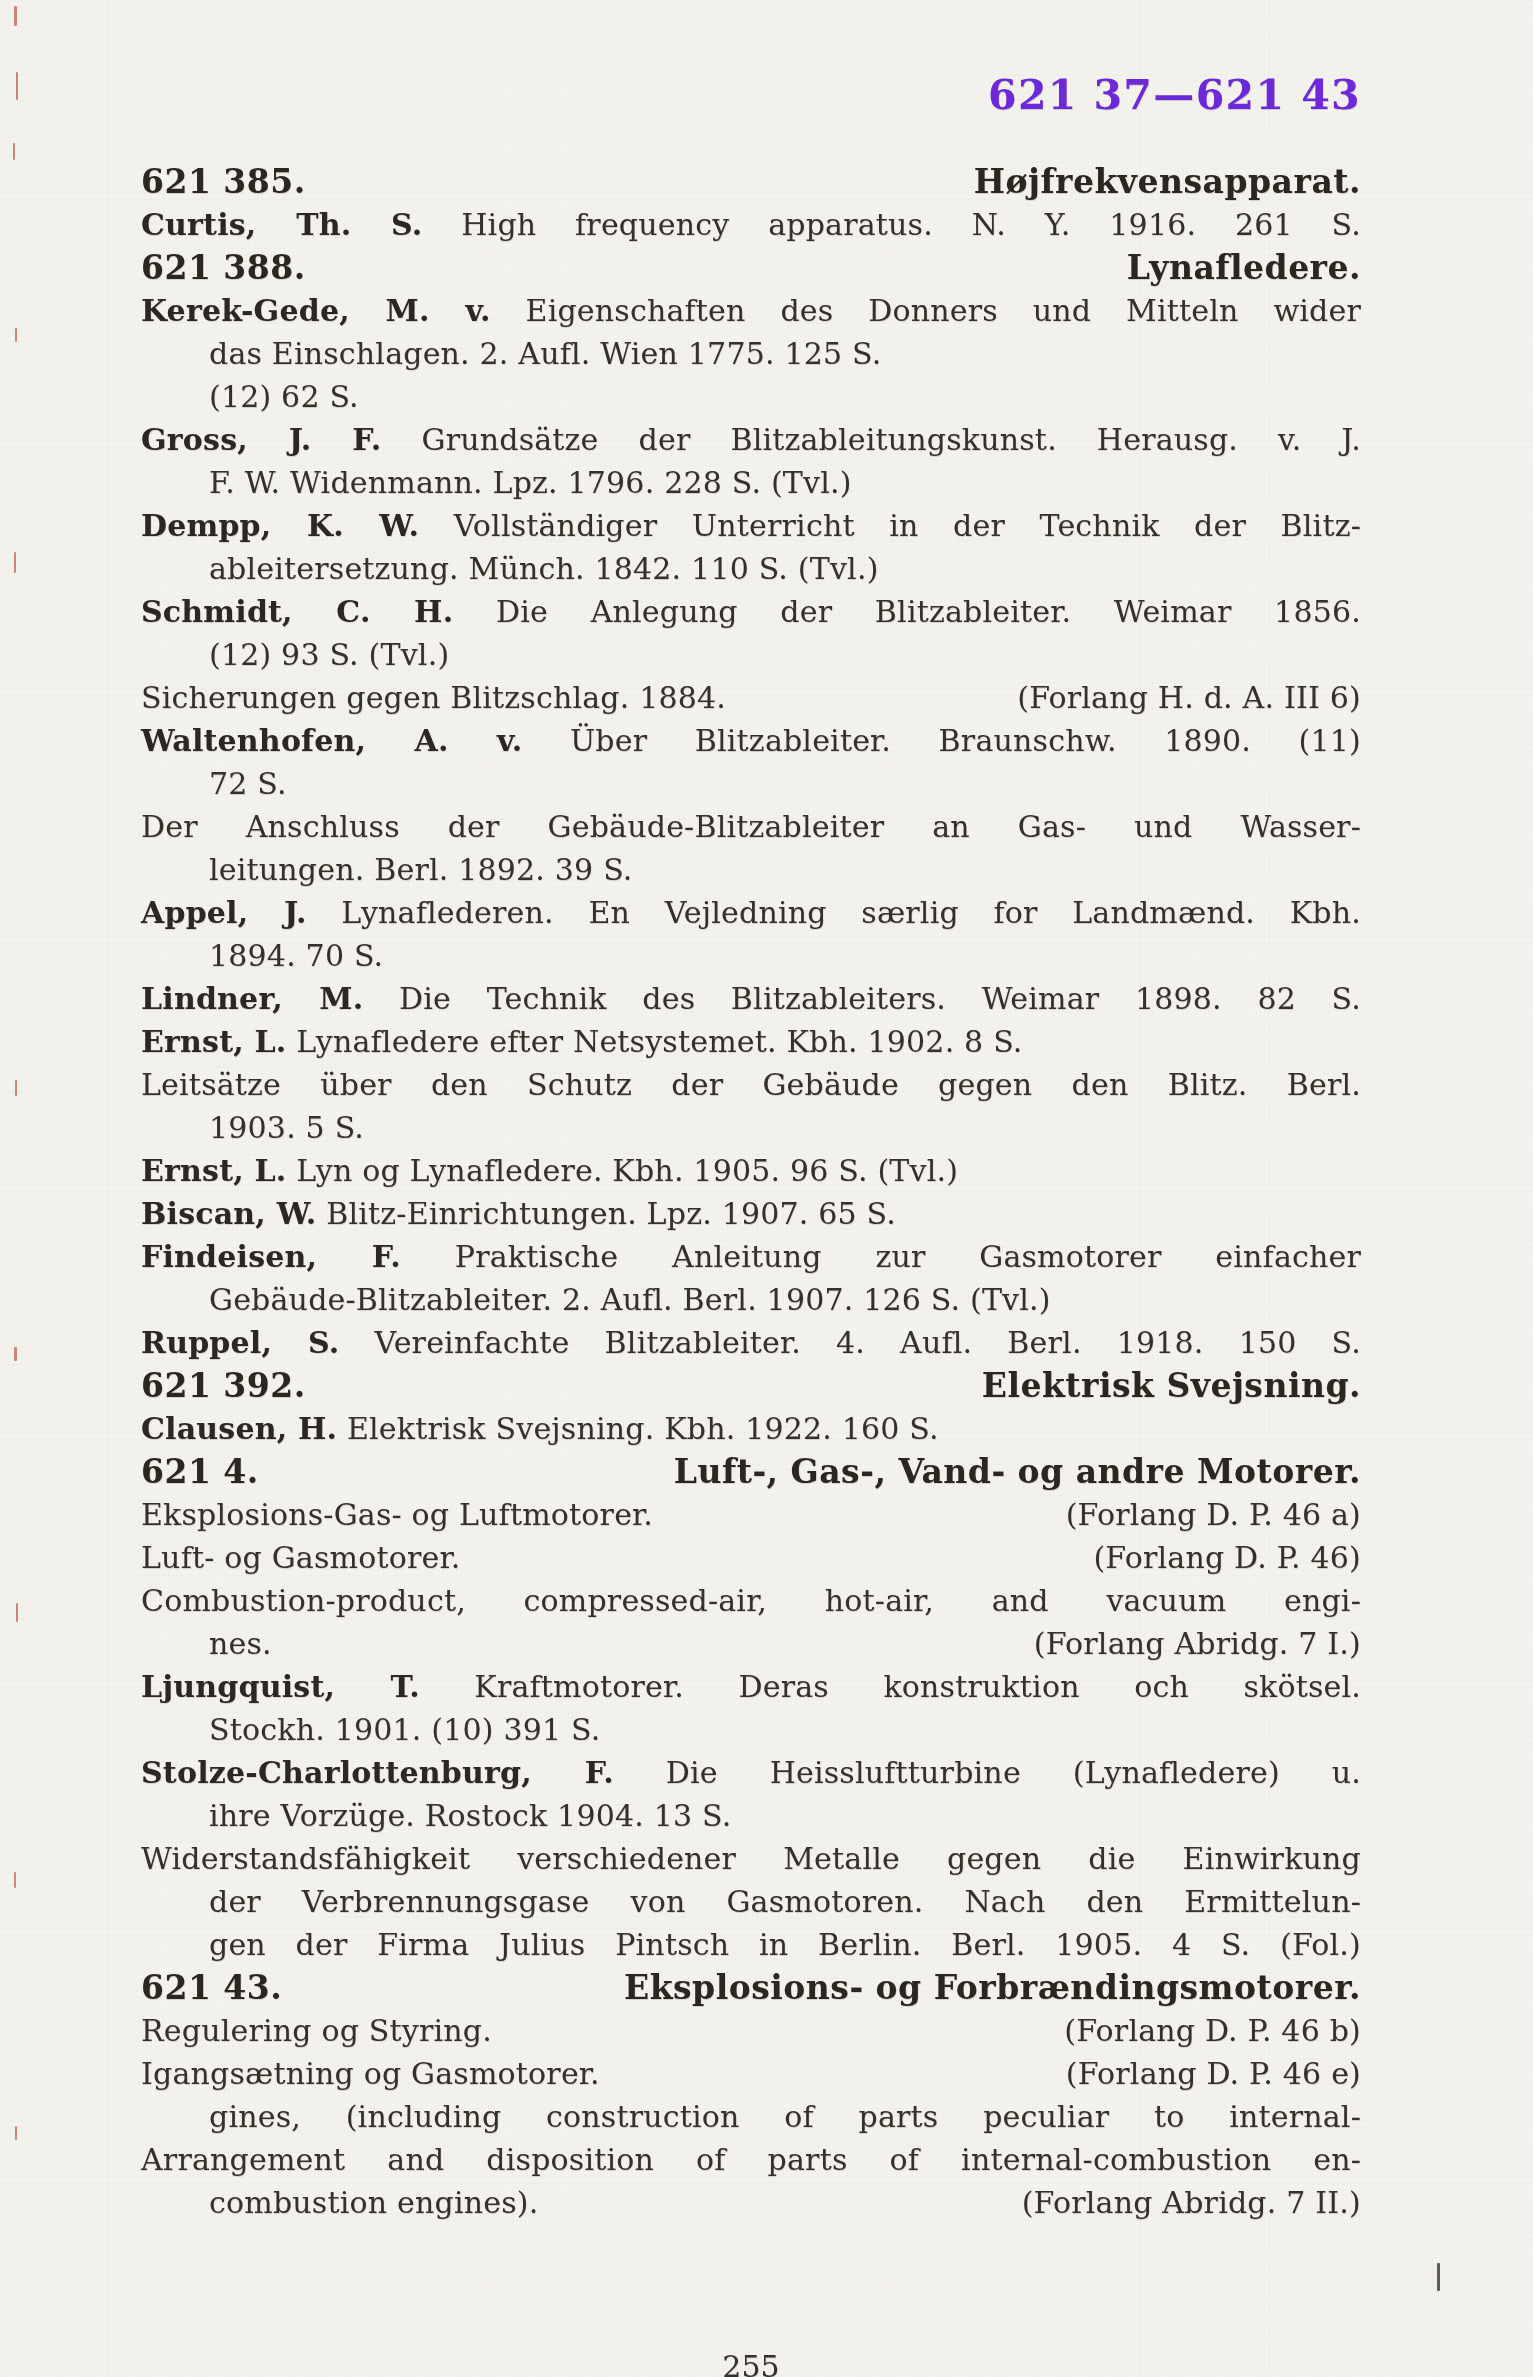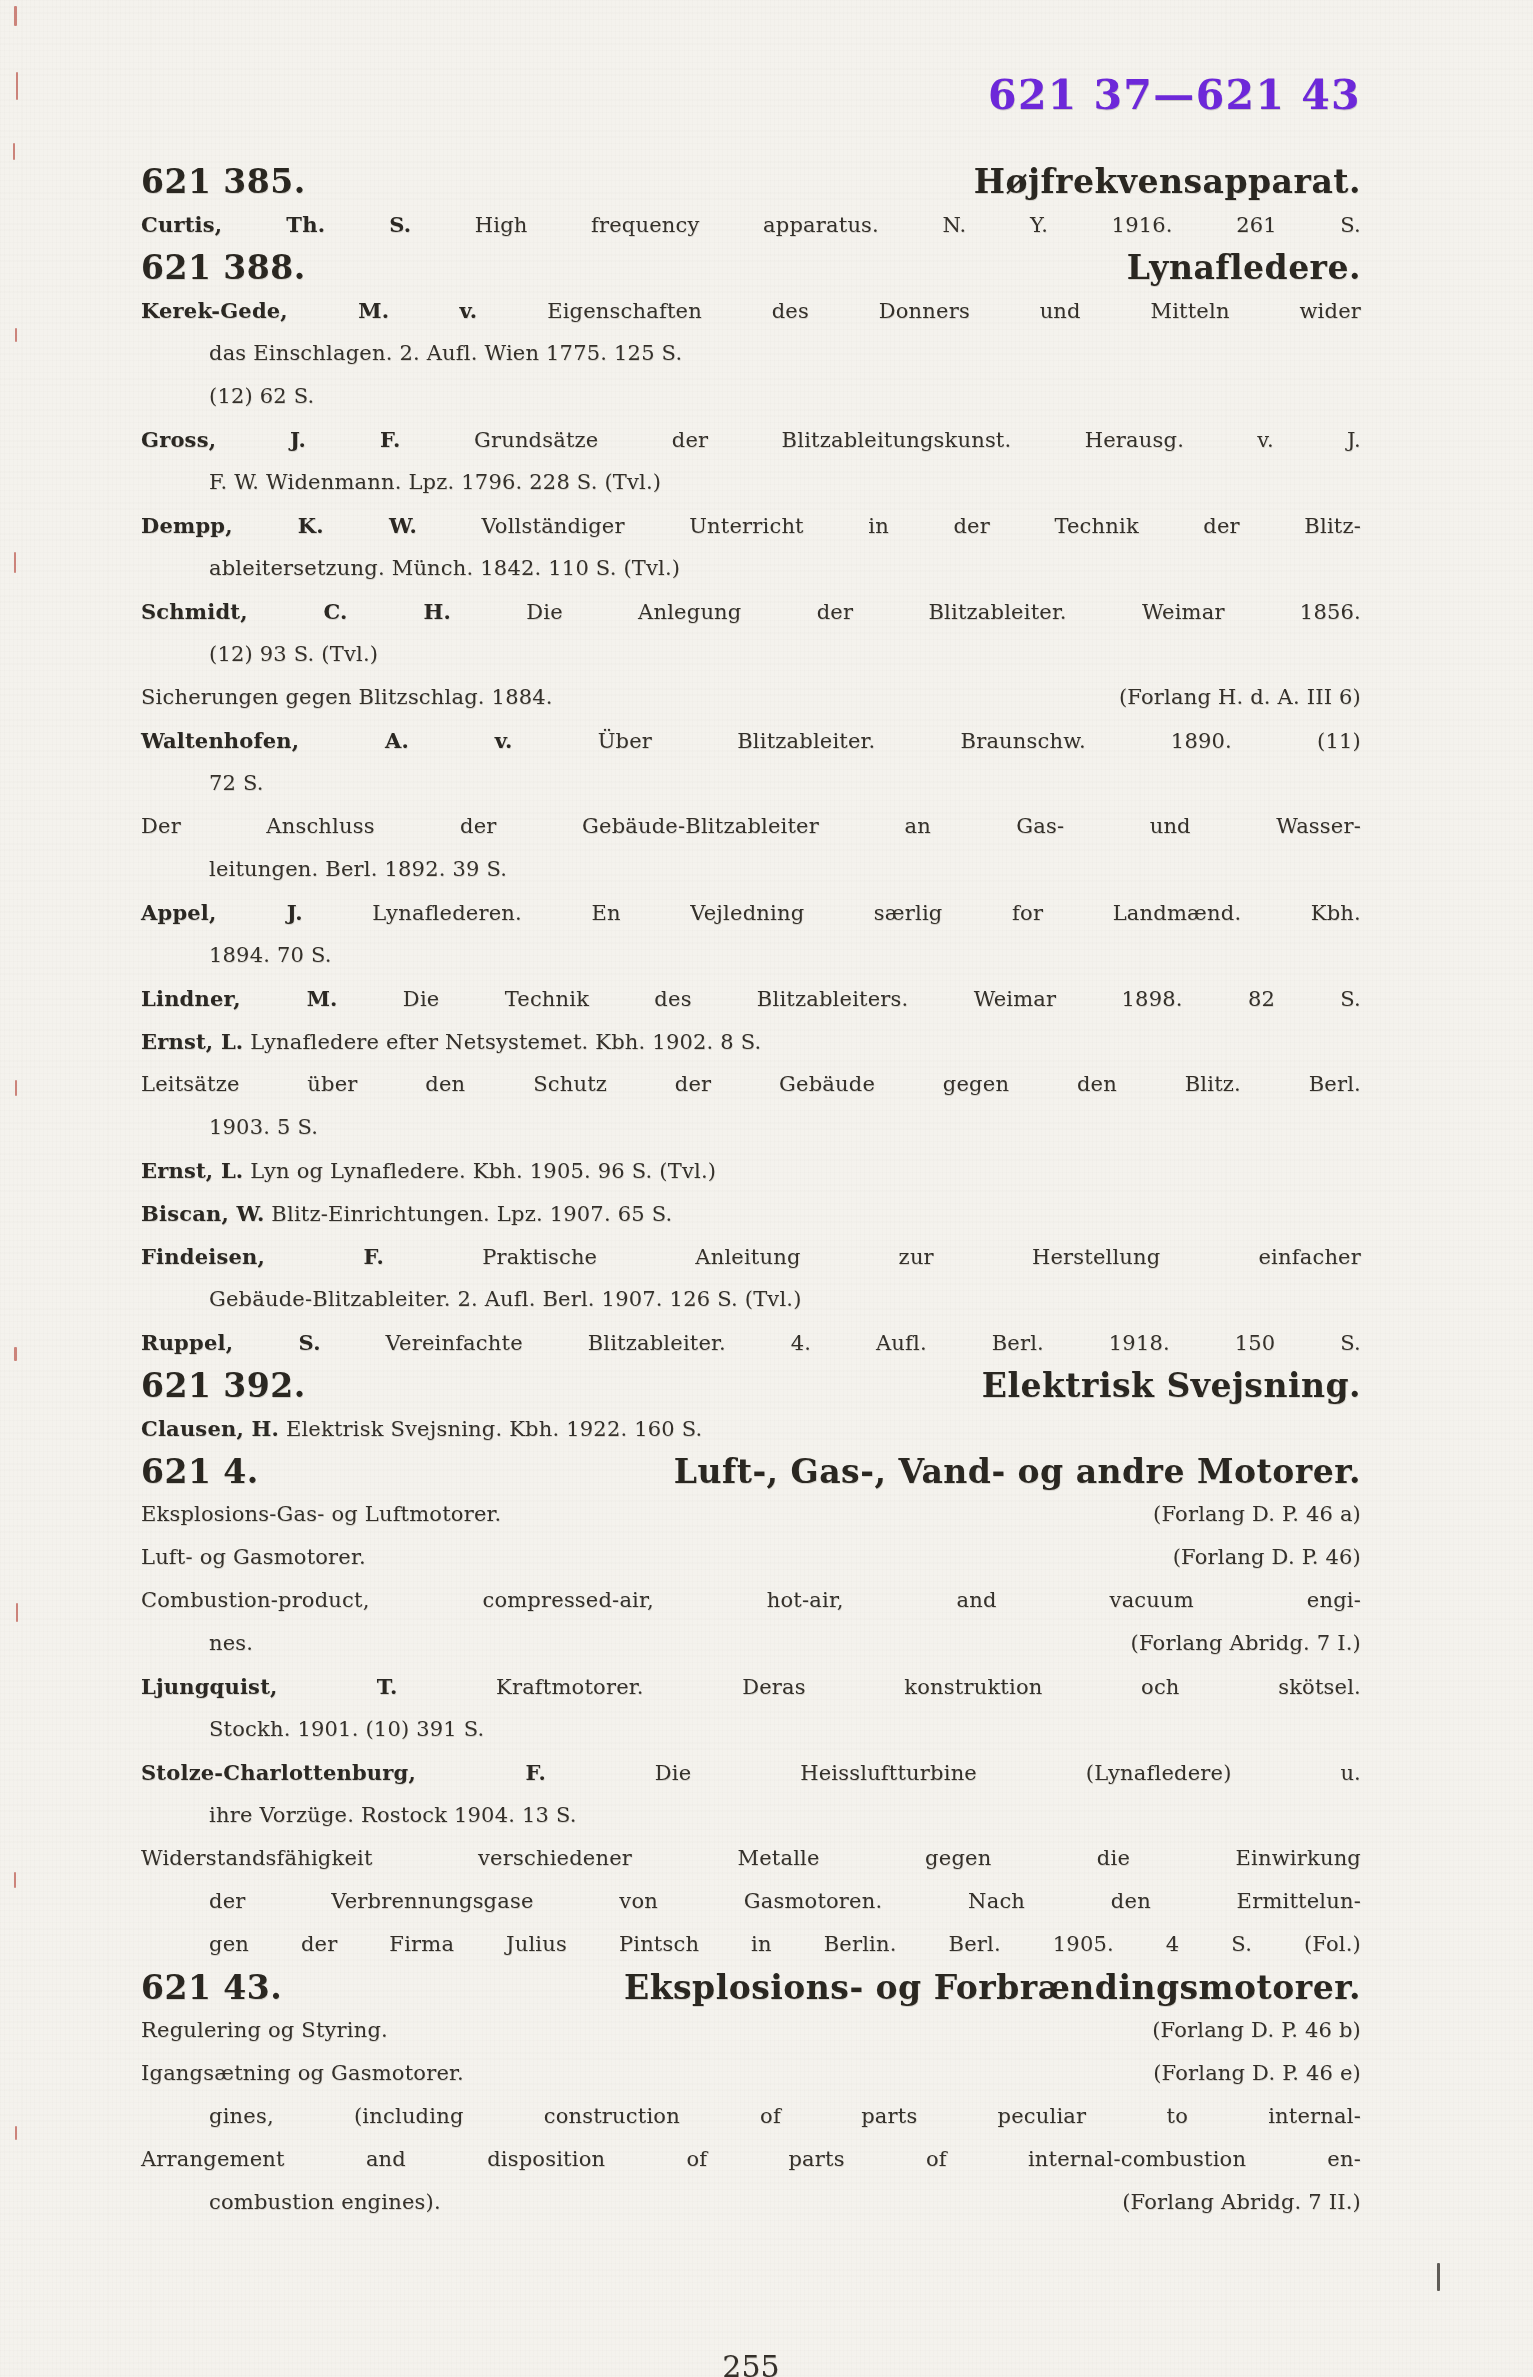--- a/index.html
+++ b/index.html
@@ -24,21 +24,21 @@
     position:absolute; left:141px; top:71px; width:1220px;
     text-align:right;
     font-weight:bold; font-size:41px; letter-spacing:1.4px;
     color:#6d28d9;
     text-shadow:0.5px 0.5px 0.5px rgba(70,64,54,0.22);
   }
   .content {
     position:absolute; left:141px; top:160px; width:1220px;
     text-shadow:0.5px 0.5px 0.5px rgba(70,64,54,0.18);
   }
-  .r { height:43px; line-height:43px; font-size:21px; letter-spacing:0.2px; }
+  .r { height:43px; line-height:43px; font-size:30px; letter-spacing:0.2px; }
   .j { text-align:justify; text-align-last:justify; }
   .ind { padding-left:68px; }
   .between { display:flex; justify-content:space-between; align-items:center;gap:38px; }
   .au { font-weight:bold; color:#2b2823; }
   .sec { font-weight:bold; font-size:33px; color:#2a2721; letter-spacing:0.5px; }
   .pagenum {
     position:absolute; left:141px; top:2349px; width:1220px;
     text-align:center; font-size:30px;
     text-shadow:0.5px 0.5px 0.5px rgba(70,64,54,0.18);
   }
@@ -104,21 +104,21 @@
 
     <div class="r"><span class="au">Ernst, L.</span> <span>Lynafledere efter Netsystemet. Kbh. 1902. 8 S.</span></div>
 
     <div class="r j">Leitsätze über den Schutz der Gebäude gegen den Blitz. Berl.</div>
     <div class="r ind">1903. 5 S.</div>
 
     <div class="r"><span class="au">Ernst, L.</span> <span>Lyn og Lynafledere. Kbh. 1905. 96 S. (Tvl.)</span></div>
 
     <div class="r"><span class="au">Biscan, W.</span> <span>Blitz-Einrichtungen. Lpz. 1907. 65 S.</span></div>
 
-    <div class="r j"><span class="au">Findeisen, F.</span> <span>Praktische Anleitung zur Herstellung einfacher</span></div>
+    <div class="r j"><span class="au">Findeisen, F.</span> <span>Praktische Anleitung zur Gasmotorer einfacher</span></div>
     <div class="r ind">Gebäude-Blitzableiter. 2. Aufl. Berl. 1907. 126 S. (Tvl.)</div>
 
     <div class="r j"><span class="au">Ruppel, S.</span> <span>Vereinfachte Blitzableiter. 4. Aufl. Berl. 1918. 150 S.</span></div>
 
     <div class="r between sec">
         <span>621 392.</span>
         <span>Elektrisk Svejsning.</span>
       </div>
 
     <div class="r"><span class="au">Clausen, H.</span> <span>Elektrisk Svejsning. Kbh. 1922. 160 S.</span></div>

